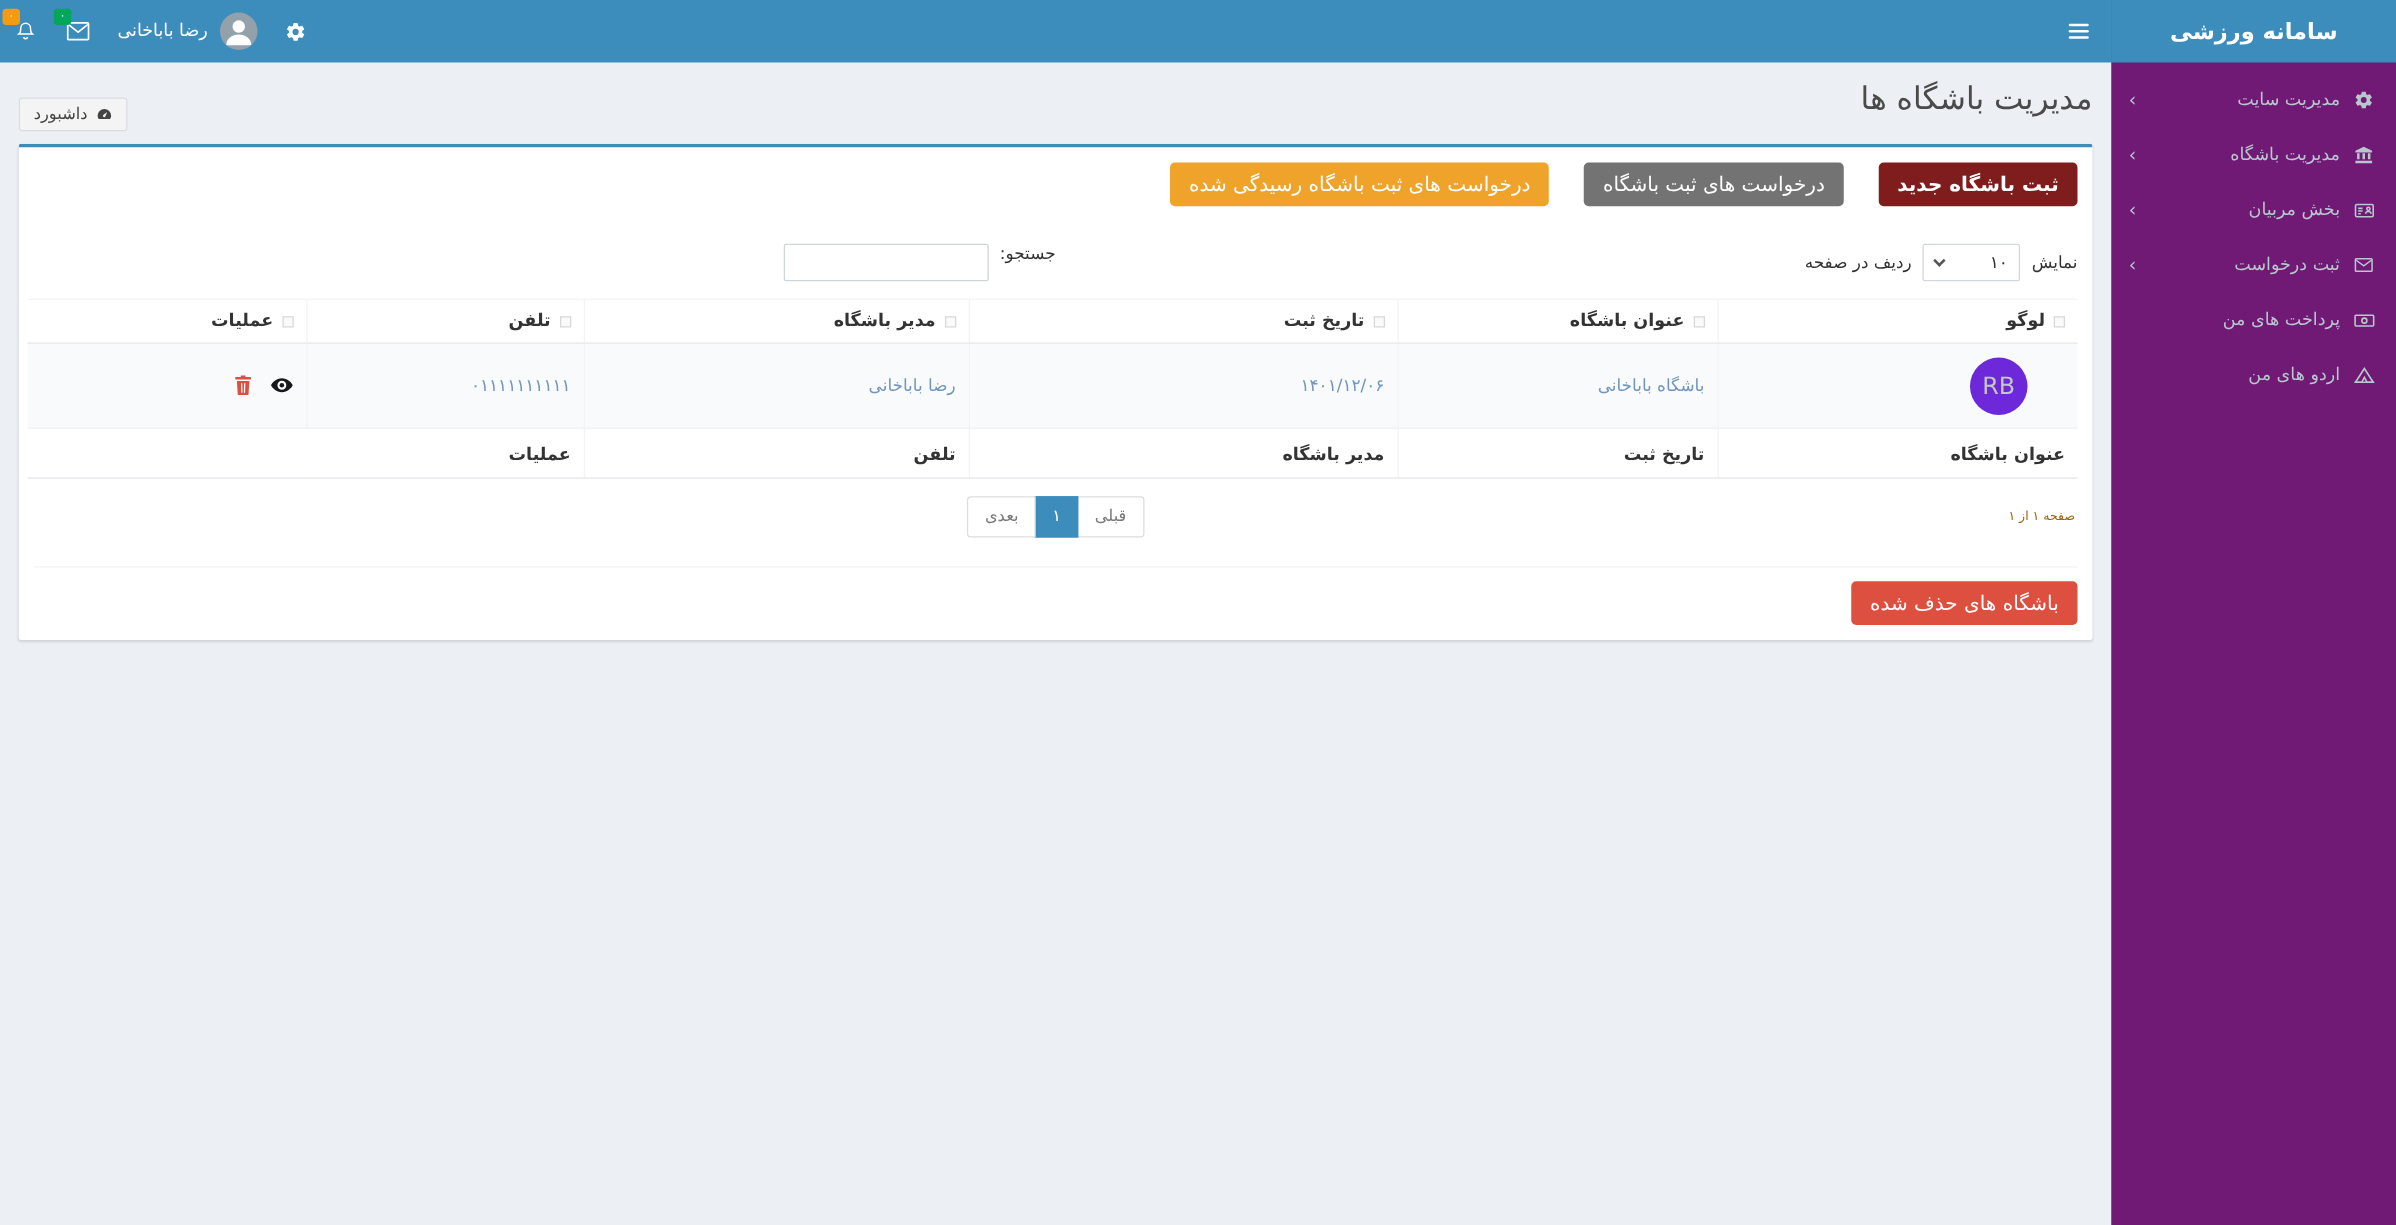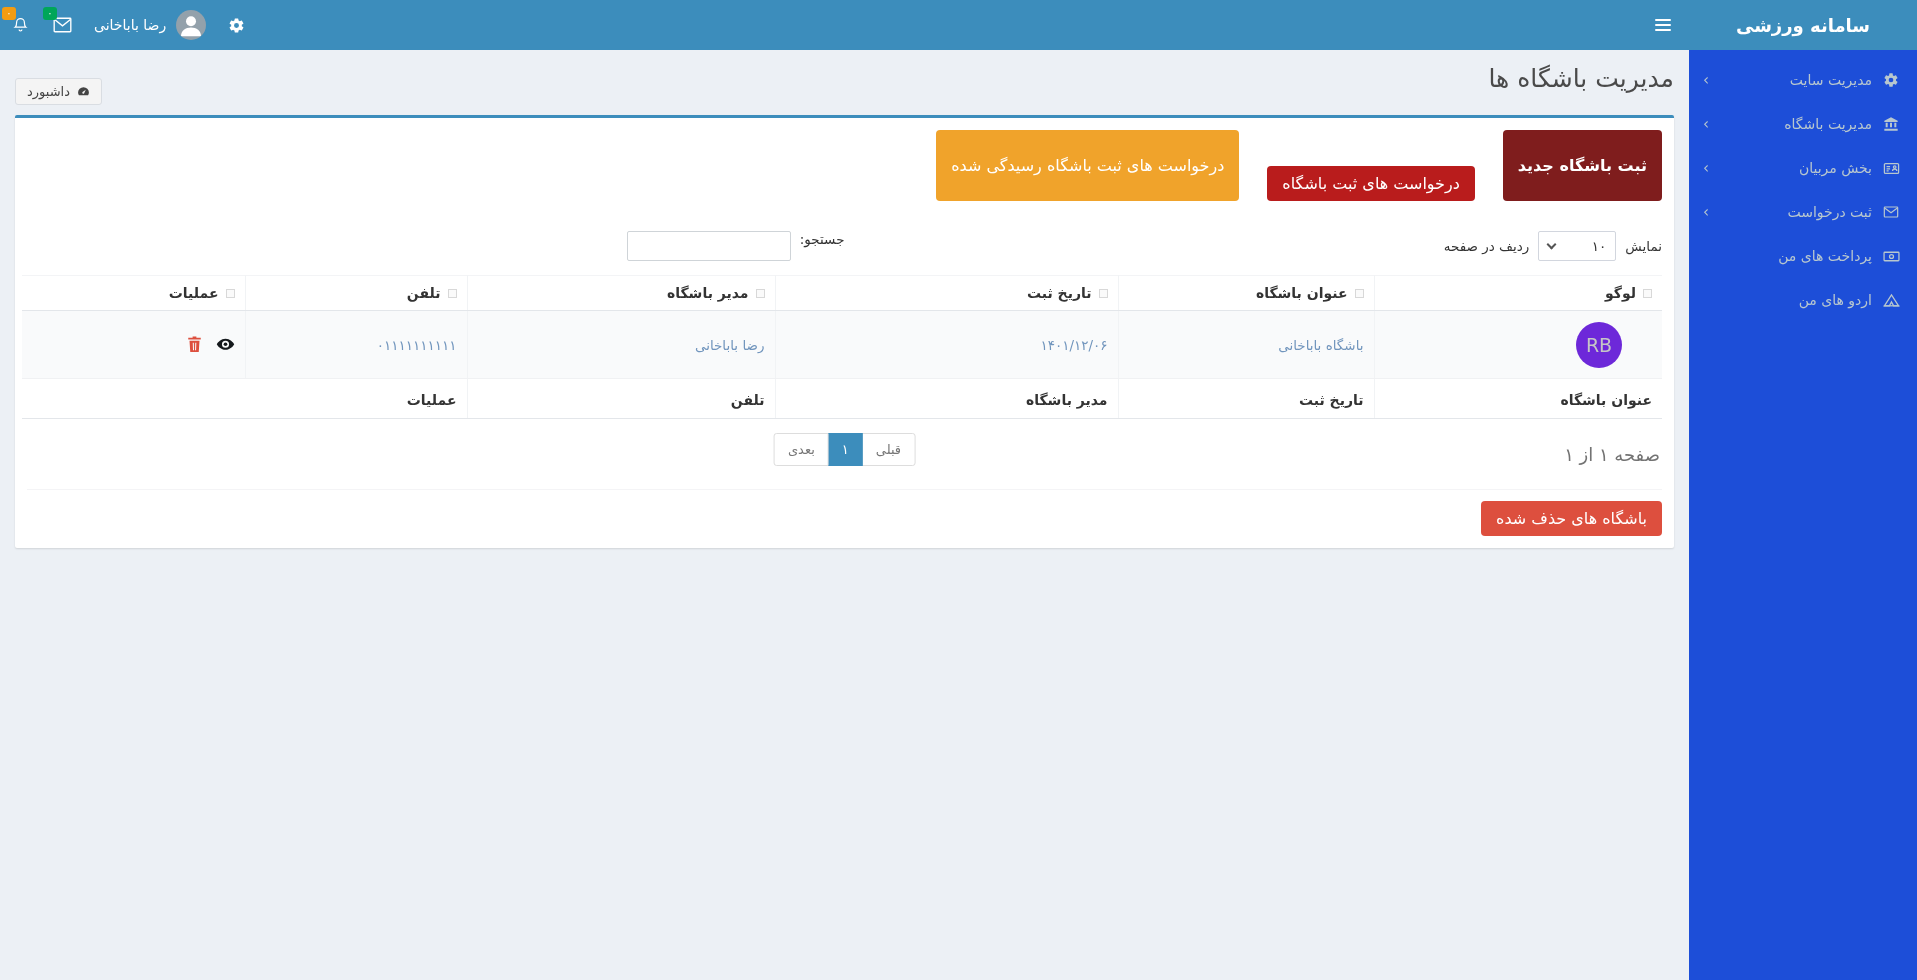--- a/index.html
+++ b/index.html
@@ -4,21 +4,21 @@
 <style>
   * { margin:0; padding:0; box-sizing:border-box; }
   html,body { width:1917px; height:980px; overflow:hidden; }
   body {
     font-family:"DejaVu Sans","Liberation Sans",sans-serif;
     font-size:14px; color:#333; background:#ecf0f5; direction:rtl;
   }
   .app { display:flex; width:100%; height:100%; }
 
   
-  .sidebar { width:228px; background:#1d4ed8; flex-shrink:0; }
+  .sidebar { width:228px; background:#701a75; flex-shrink:0; }
   .brand {
     height:50px; background:#3c8dbc; color:#fff; font-size:18px; font-weight:bold;
     display:flex; align-items:center; justify-content:center;
   }
   .menu { padding-top:8px; }
   .menu-item {
     height:44px; display:flex; align-items:center; padding:0 16px 0 14px;
     color:#b8c7ce; font-size:14px; cursor:pointer;
   }
   .mi-main { display:flex; align-items:center; gap:9px; }
@@ -66,21 +66,21 @@
   .card {
     margin-top:10px; background:#fff; border-top:3px solid #3c8dbc; border-radius:2px;
     box-shadow:0 1px 2px rgba(0,0,0,.12); padding:12px;
   }
   .btn-row { display:flex; gap:28px; }
   .btn {
     border:none; border-radius:4px; color:#fff; font-size:16px; padding:8px 15px;
     cursor:pointer; font-family:inherit; white-space:nowrap;
   }
   .btn-primary { background:#7f1d1d;font-weight:bold; }
-  .btn-info { background:#b91c1c;margin-top:36px; }
+  .btn-info { background:#737373; }
   .btn-warning { background:#f0a32b; }
   .btn-danger { background:#dd4f3e; }
 
   .controls { display:flex; margin-top:30px; align-items:center; }
   .length-ctl { width:50%; display:flex; align-items:center; gap:9px; font-size:13.5px; color:#333; }
   .select-box {
     width:78px; height:30px; border:1px solid #d2d6de; border-radius:2px; background:#fff;
     display:flex; align-items:center; justify-content:space-between; padding:0 9px; cursor:pointer;
   }
   .select-box .chev { width:7px; height:7px; border-left:2px solid #555; border-bottom:2px solid #555; transform:rotate(45deg) scaleX(-1); margin-top:-3px; }
@@ -104,21 +104,21 @@
   .club-avatar {
     width:46px; height:46px; border-radius:50%; background:#6d28d9; color:#c6c6c6;
     display:flex; align-items:center; justify-content:center; font-size:19px; direction:ltr; letter-spacing:0;
   }
   .actions { display:flex; align-items:center; gap:14px; }
   .icon-btn { cursor:pointer; display:inline-flex; }
   tfoot td { font-size:14px; font-weight:bold; color:#333; padding:13px 10px 10px; border-bottom:1px solid #e3e6ea; }
 
   
   .pagination-row { position:relative; margin-top:14px; height:40px; }
-  .page-info { position:absolute; right:2px; top:11px; font-size:18px; color:#737373; }
+  .page-info { position:absolute; right:2px; top:11px; font-size:10px; color:#a16207; }
   .pager { position:absolute; right:50%; transform:translateX(50%); top:0; display:flex; }
   .pager .pg {
     padding:8px 13px; font-size:13px; color:#777; background:#fff; border:1px solid #ddd;
     cursor:pointer; margin-left:-1px;
   }
   .pager .pg:first-child { border-radius:0 3px 3px 0; }
   .pager .pg:last-child { border-radius:3px 0 0 3px; margin-left:0; }
   .pager .pg.active { background:#3c8dbc; border-color:#3c8dbc; color:#fff; }
 
   .card-footer { margin-top:16px; border-top:1px solid #f4f4f6; padding-top:11px; display:flex; }

